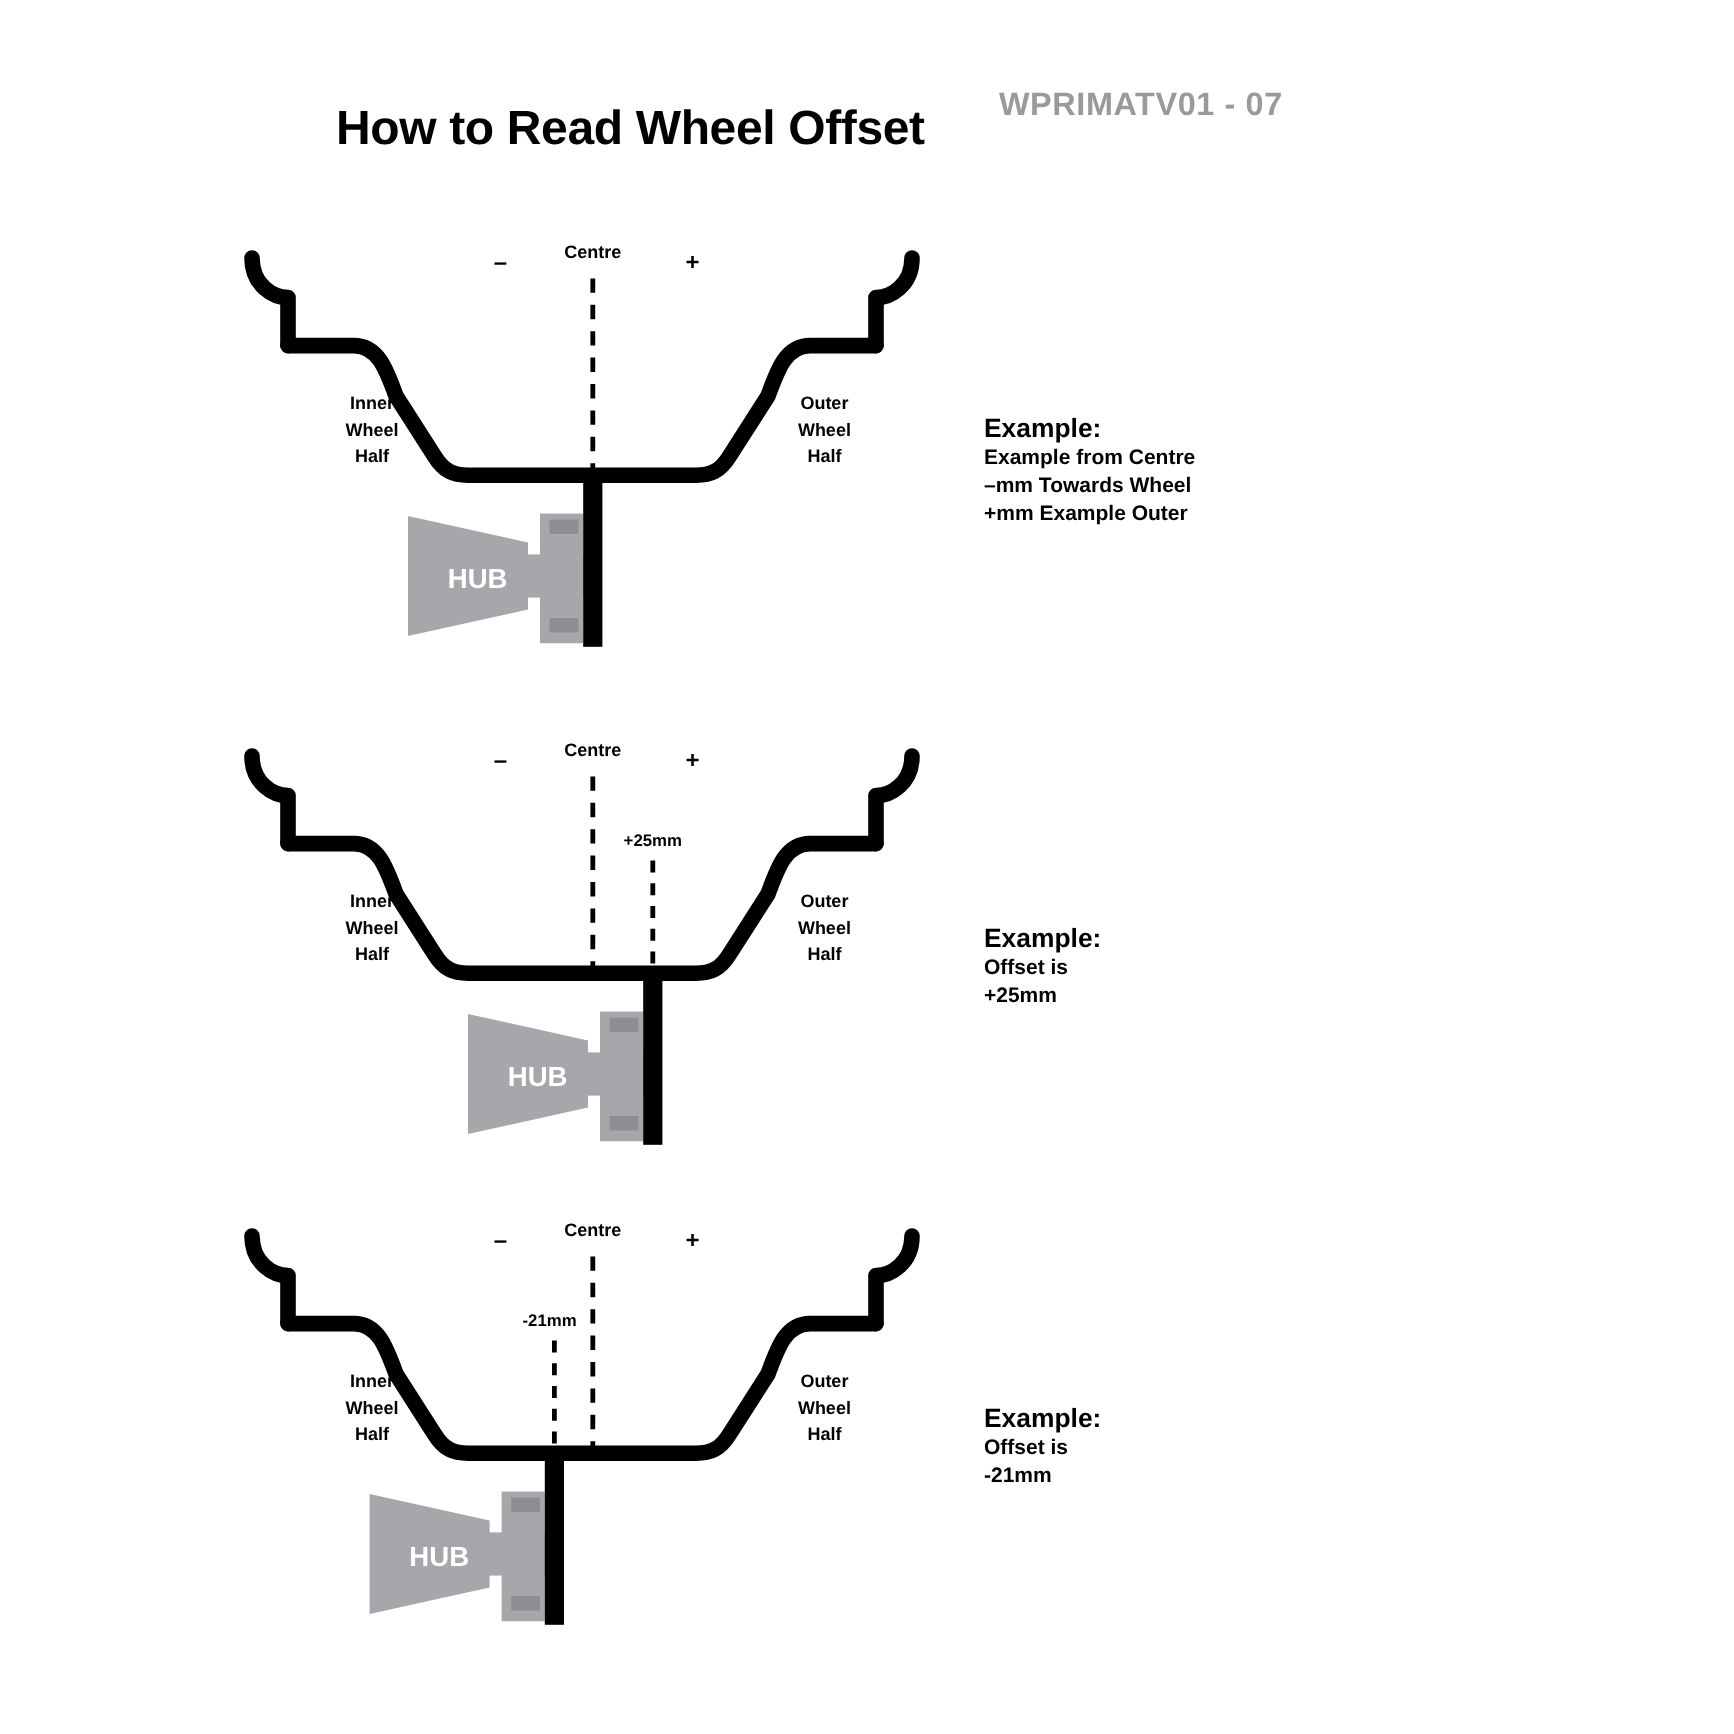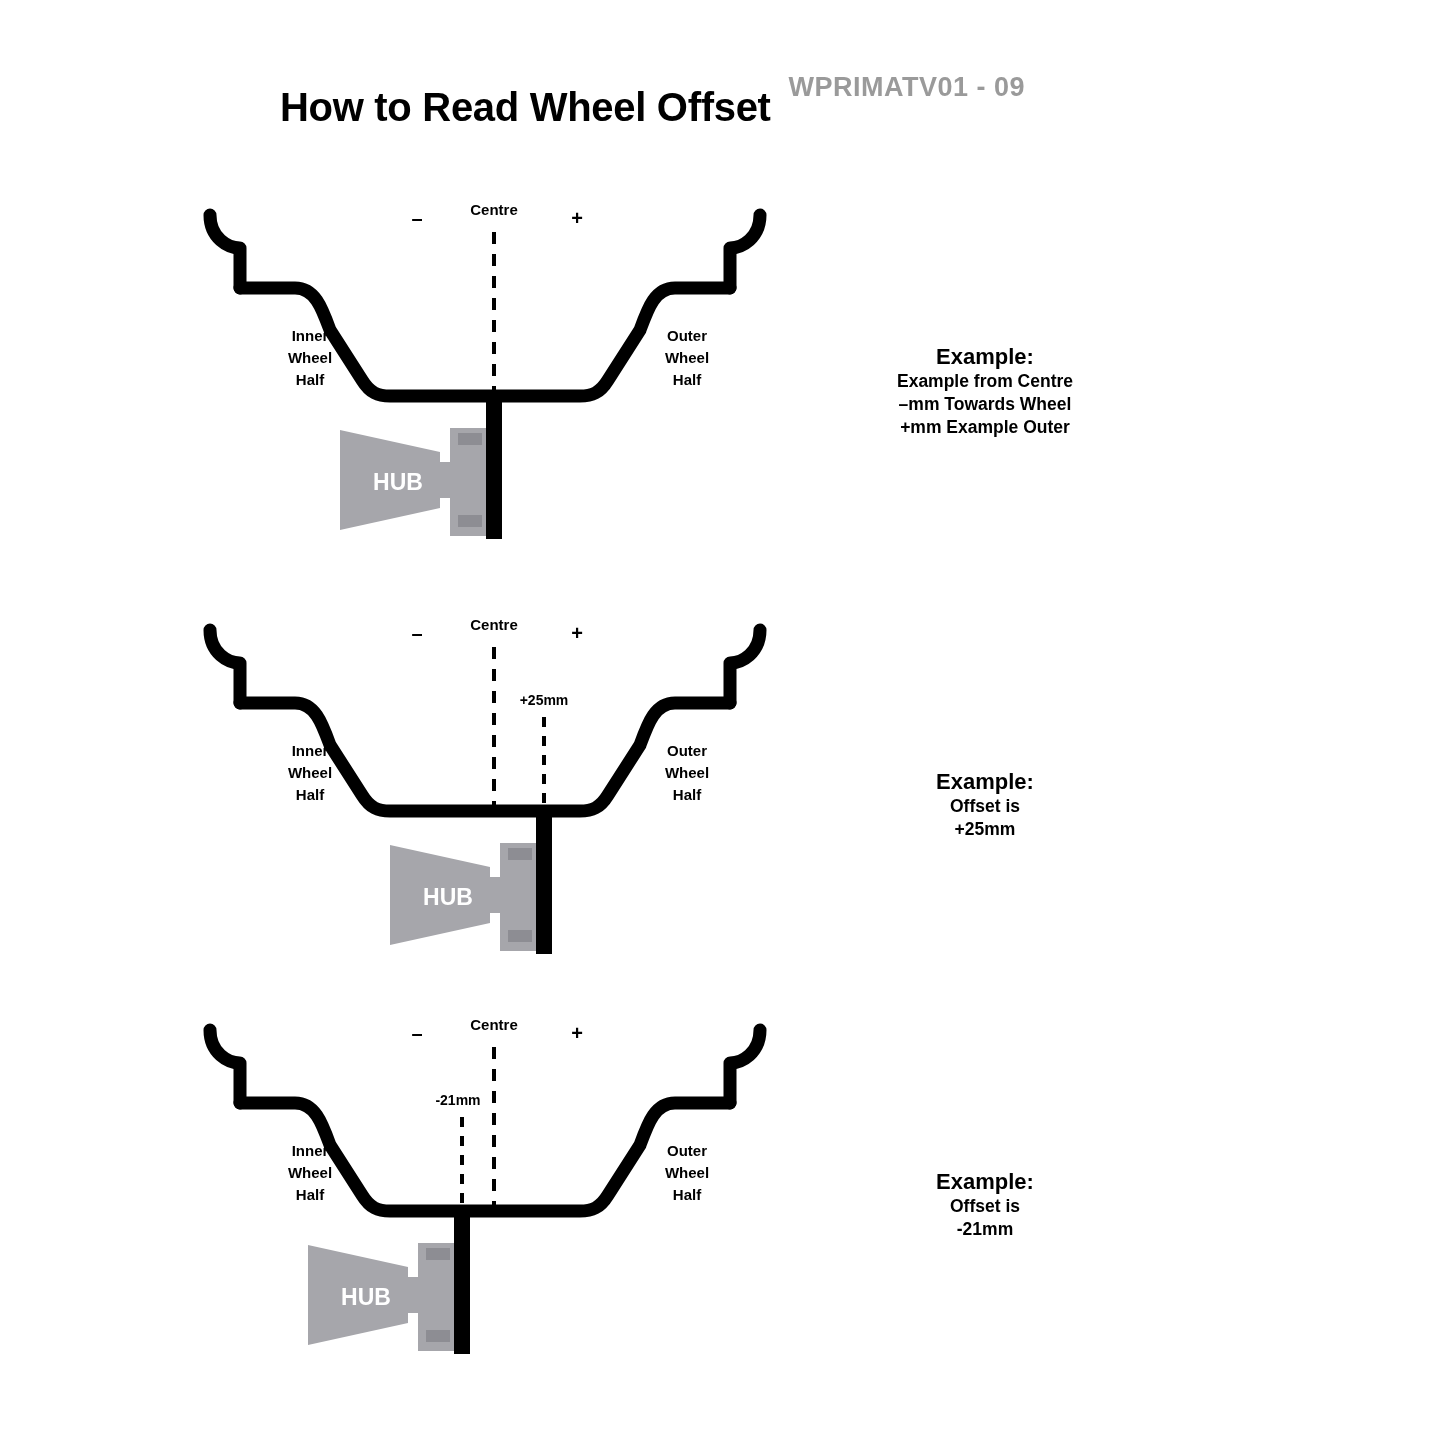--- a/index.html
+++ b/index.html
@@ -13,20 +13,21 @@
     position: relative;
     font-family: "Liberation Sans", sans-serif;
     color: #000000;
     overflow: hidden;
   }
   #page {
     position: absolute;
     left: 0; top: 0;
     width: 1225px;
     height: 1445px;
+    padding-left: 44px;
   }
   .page-title {
     position: absolute;
     left: 280px;
     top: 85px;
     font-size: 40px;
     font-weight: bold;
     letter-spacing: -0.3px;
     white-space: nowrap;
   }
@@ -47,21 +48,21 @@
     width: 1445px;
   }
   .panel .svg-wrap {
     position: absolute;
     left: 150px;
     top: 0;
   }
 
   .example-block {
     position: absolute;
-    text-align: center;
+    text-align: left;
     font-size: 17.5px;
     font-weight: bold;
     line-height: 23px;
     white-space: nowrap;
   }
   .example-block .ex-head {
     font-size: 22px;
     font-weight: bold;
     margin-bottom: 2px;
   }
@@ -76,21 +77,21 @@
   .lbl-sign  { font-size: 20px; }
   .lbl-hub   { font-size: 23px; fill: #ffffff; }
   .lbl-dim   { font-size: 14px; }
 </style>
 </head>
 <body>
 
 <div id="page">
 
   <div class="page-title">How to Read Wheel Offset</div>
-  <div class="part-code">WPRIMATV01 - 09</div>
+  <div class="part-code">WPRIMATV01 - 07</div>
 
   <div class="panel" style="top:190px;">
     <div class="svg-wrap">
       <svg width="760" height="400" viewBox="0 0 760 400" xmlns="http://www.w3.org/2000/svg">
 
         <g fill="none" stroke="#000" stroke-width="13" stroke-linecap="round" stroke-linejoin="round">
           <path d="M 60 25 C 60 48, 78 58, 90 58 L 90 98"></path>
           <path d="M 90 98 L 145 98 C 165 98, 172 118, 180 140 L 212 190 C 220 203, 228 206, 240 206 L 430 206 C 442 206, 450 203, 458 190 L 490 140 C 498 118, 505 98, 525 98 L 580 98"></path>
           <path d="M 580 98 L 580 58 C 592 58, 610 48, 610 25"></path>
         </g>

